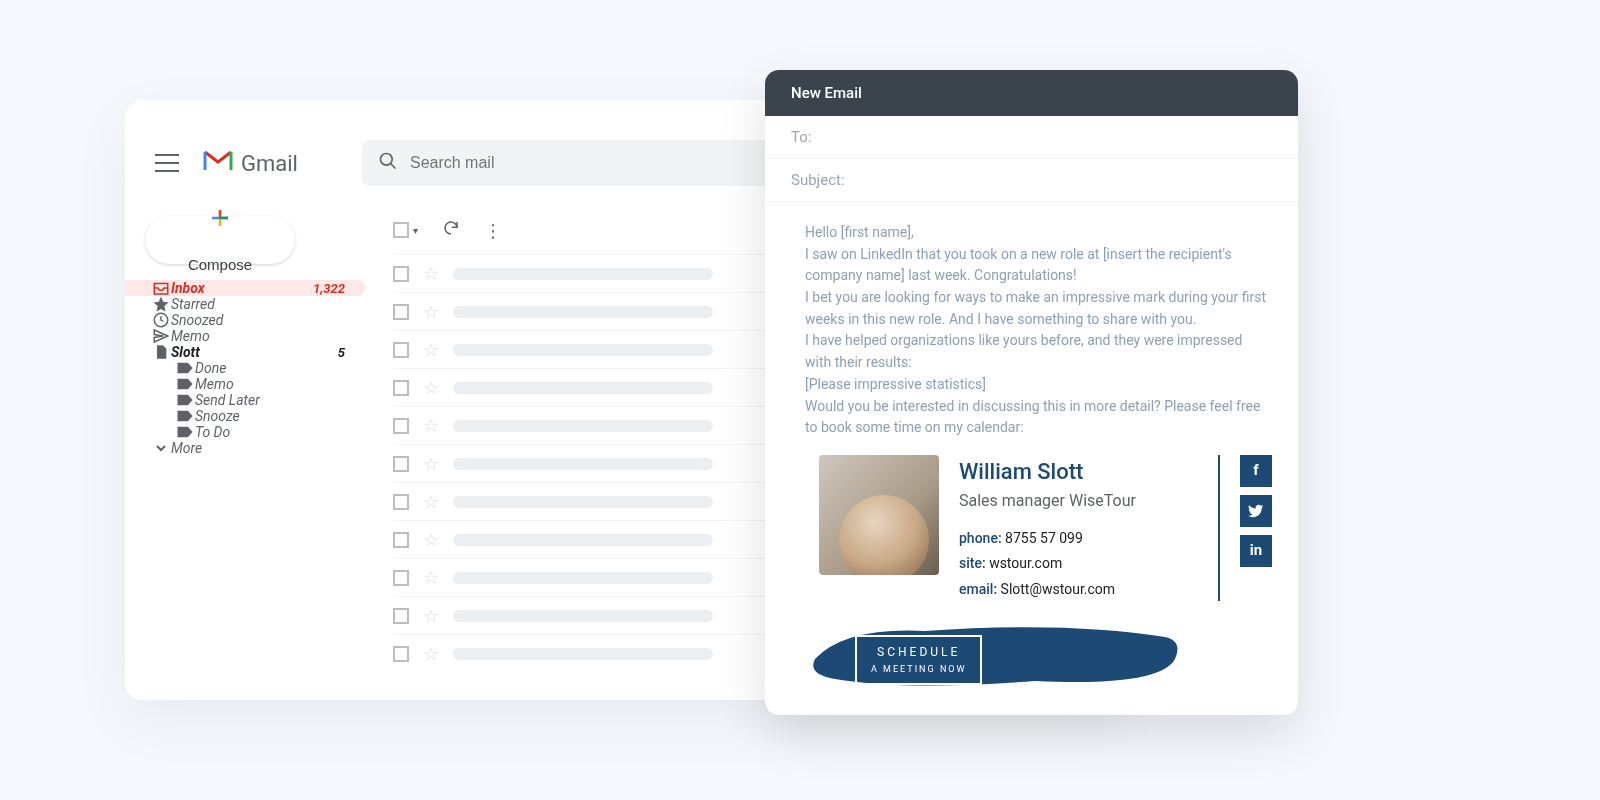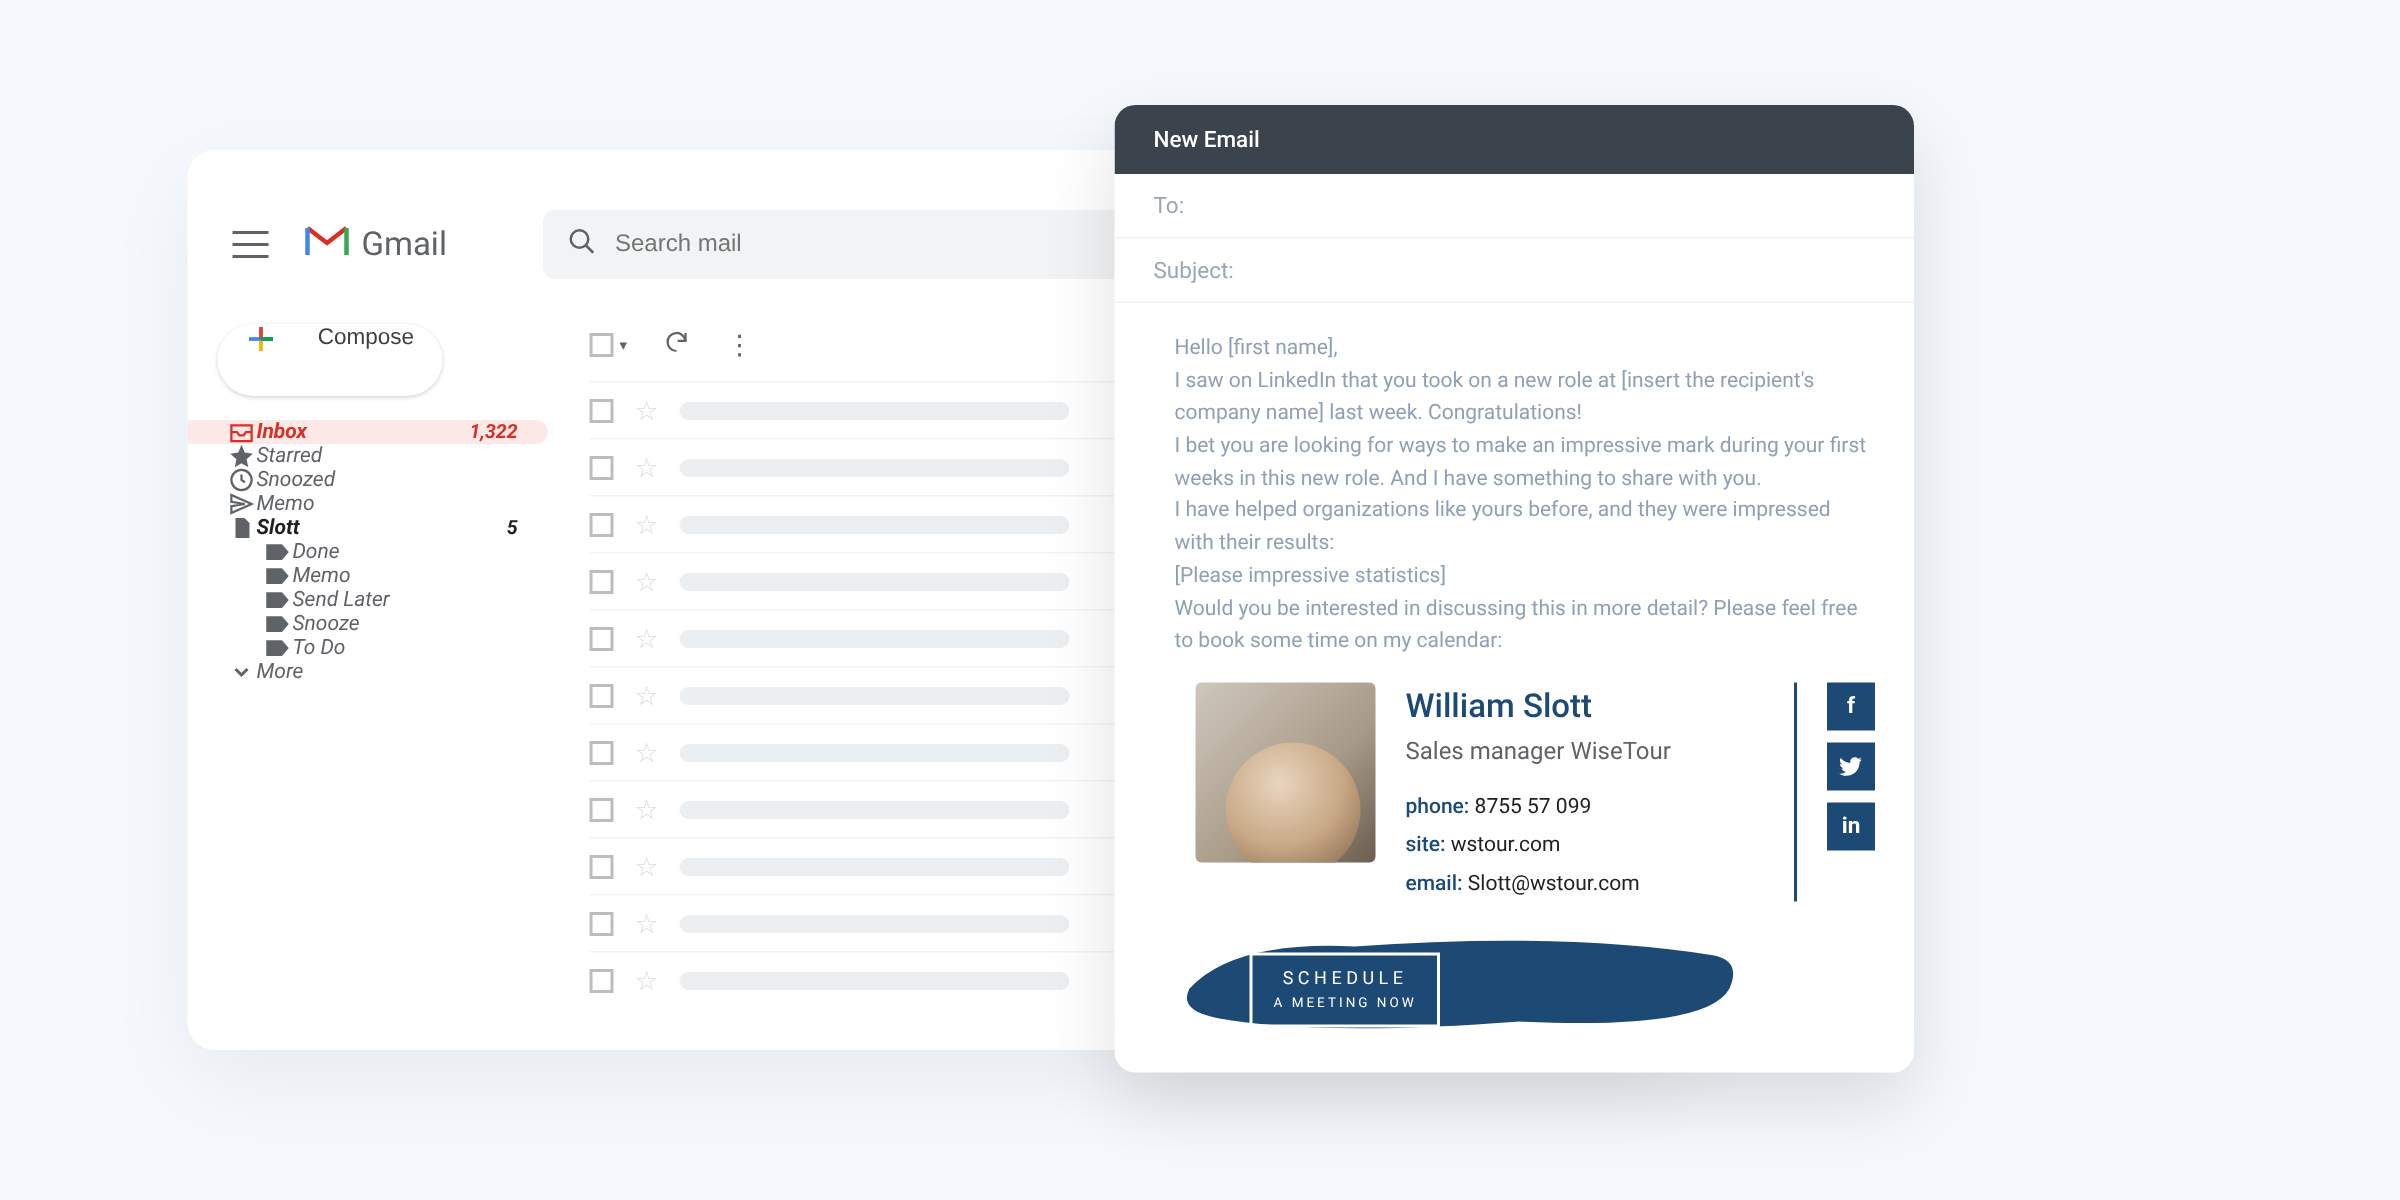--- a/index.html
+++ b/index.html
@@ -59,25 +59,26 @@
 }
 .gmail-body { display: flex; height: calc(100% - 80px); }
 .sidebar { width: 248px; padding-top: 10px; }
 .compose-btn {
   margin: 0 0 16px 20px;
   width: 150px; height: 48px;
   border-radius: 24px;
   border: none;
   background: #fff;
   box-shadow: 0 1px 3px rgba(0,0,0,0.18);
-  display: flex; justify-content: center;
+  display: flex; align-items: center; justify-content: center;
   gap: 28px;
   font-size: 15px; color: #3c4043;
   cursor: pointer;
   font-weight: 500;
+  flex-direction: column;
 }
 .plus-icon {
   width: 20px; height: 20px; position: relative;
 }
 .sidebar-item {
   height: 16px;
   display: flex; align-items: center;
   padding: 0 20px 0 26px;
   gap: 0;
   color: #5f6368;
@@ -117,21 +118,21 @@
 }
 .row .skeleton {
   height: 12px; background: #eceff1; border-radius: 6px; flex: 1;
   max-width: 260px;
 }
 .star { color: #dadce0; font-size: 18px; }
 
 
 .compose-window {
   position: absolute;
-  left: 743px;
+  left: 765px;
   top: 70px;
   width: 533px;
   background: #fff;
   border-radius: 14px;
   box-shadow: 0 20px 50px rgba(0,0,0,0.12);
   overflow: hidden;
 }
 .compose-head {
   background: #3b434d;
   color: #fff;

